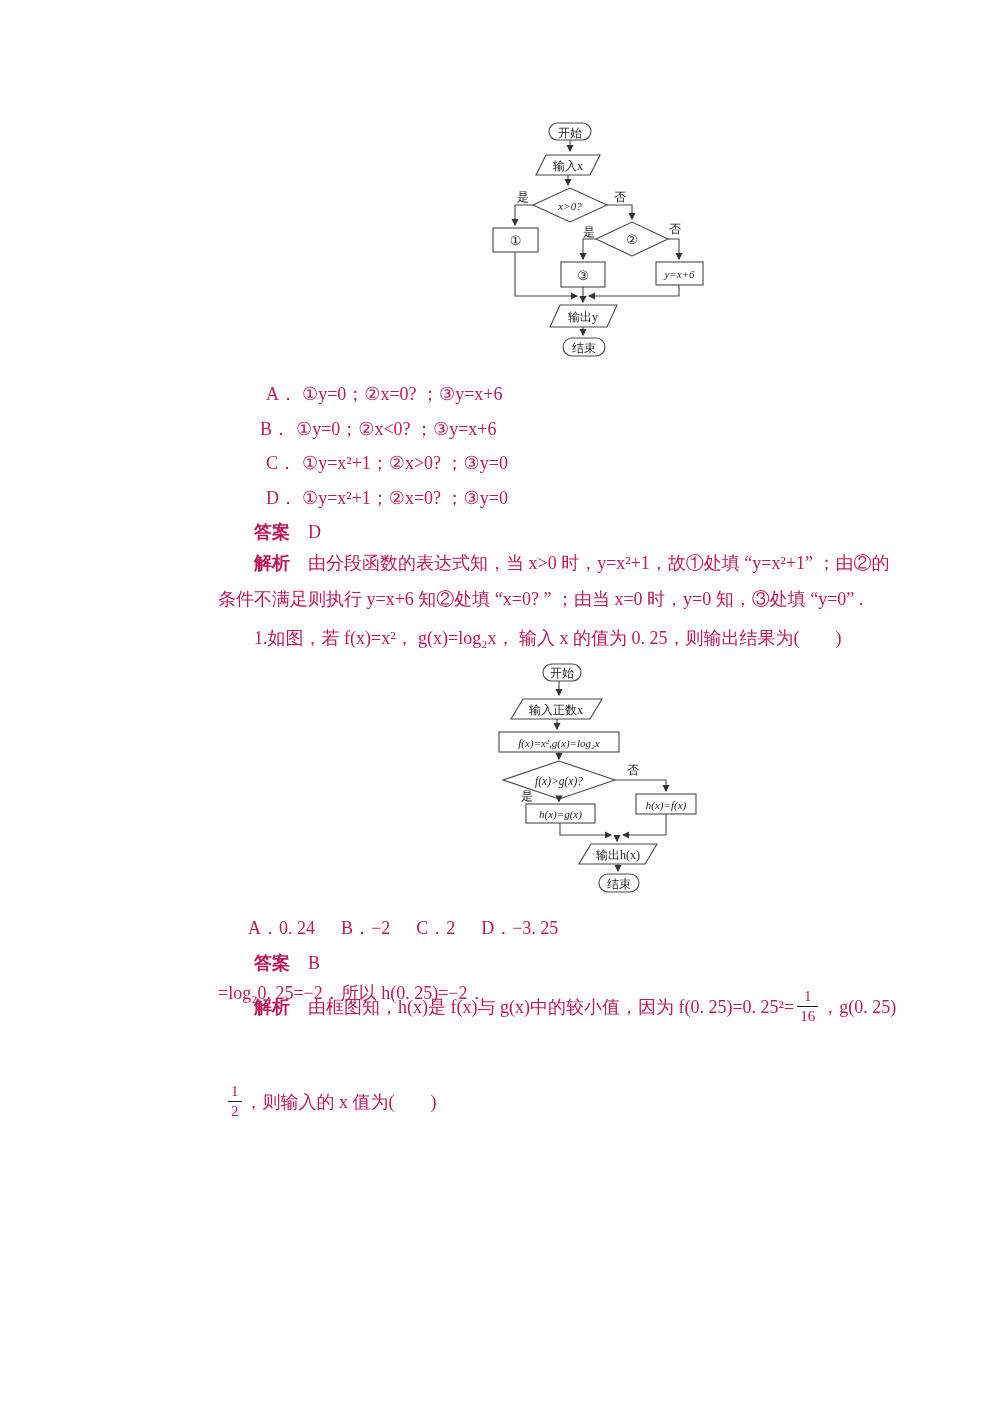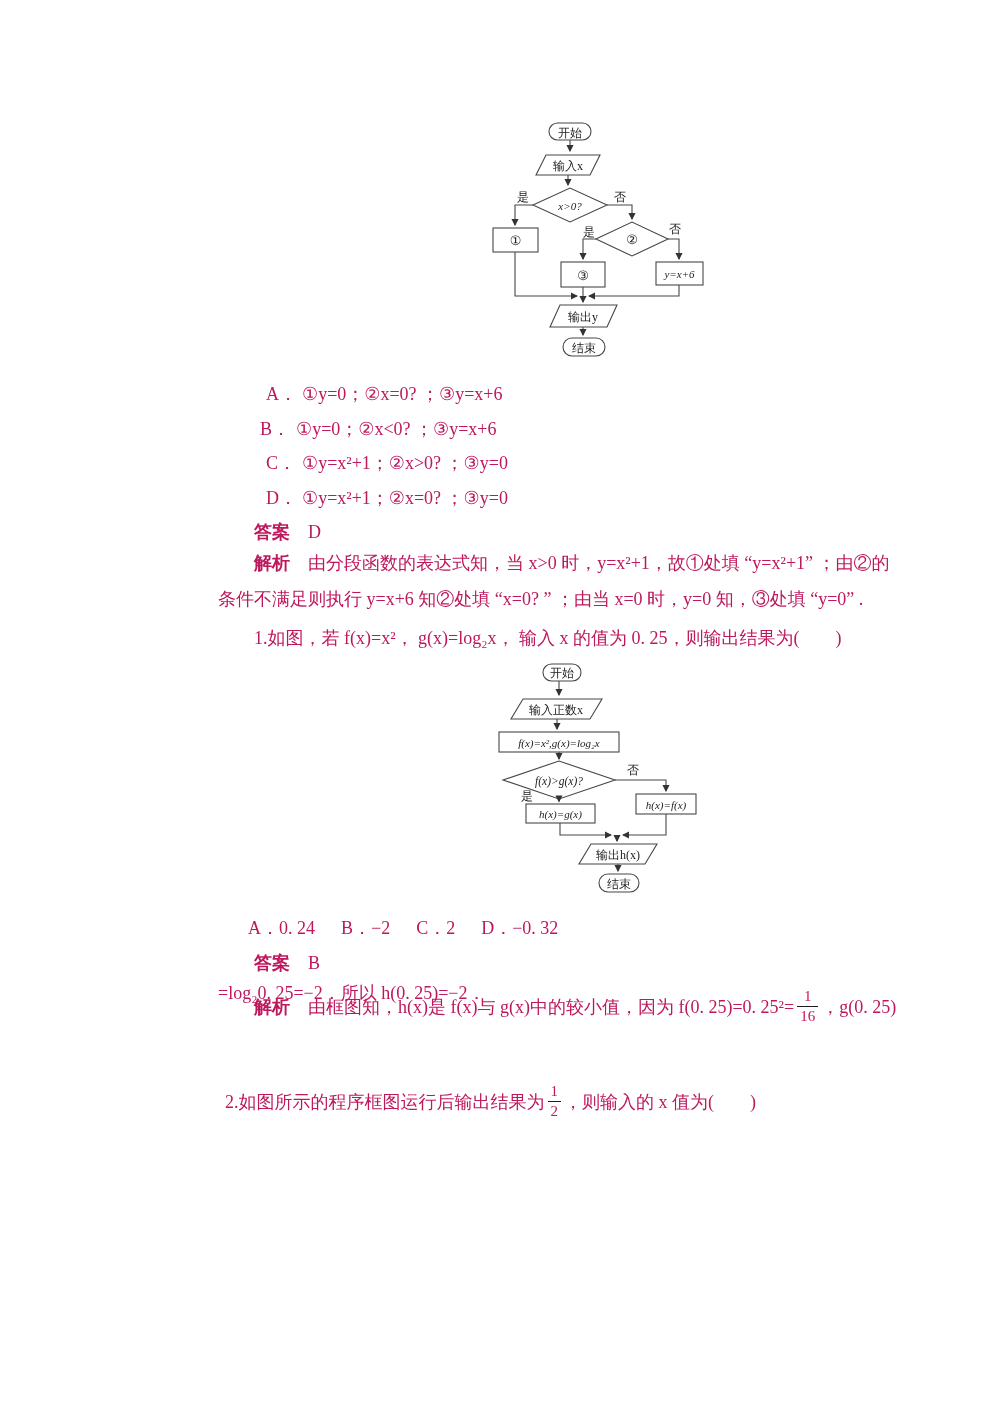--- a/index.html
+++ b/index.html
@@ -134,40 +134,39 @@
     <path class="fc-edge" d="M134,179 V185" marker-end="url(#ah2)"></path>
 
     <polygon class="fc-shape" points="108,188 174,188 162,208 96,208"></polygon>
     <text x="135" y="198.5" text-anchor="middle" dominant-baseline="central" font-size="12">输出h(x)</text>
     <line class="fc-edge" x1="135" y1="208" x2="135" y2="215" marker-end="url(#ah2)"></line>
     <rect class="fc-shape" x="116" y="218" width="40" height="18" rx="9"></rect>
     <text x="136" y="227.5" text-anchor="middle" dominant-baseline="central" font-size="12">结束</text>
   </svg>
 
   <div class="line" style="left:170px; top:917px;">
-    <span>A．</span><span class="opt-gap">0. 24</span><span>B．</span><span class="opt-gap">−2</span><span>C．</span><span class="opt-gap">2</span><span>D．</span><span>−0. 32</span>
+    <span>A．</span><span class="opt-gap">0. 24</span><span>B．</span><span class="opt-gap">−2</span><span>C．</span><span class="opt-gap">2</span><span>D．</span><span>−3. 25</span>
   </div>
 
   <div class="line" style="left:176px; top:952px;">
     <span class="label-bold">答案</span><span class="after-label">B</span>
   </div>
 
   <div class="line flex-line" style="left:176px; top:988px;">
     <span class="label-bold">解析</span>
     <span class="after-label">由框图知，h(x)是 f(x)与 g(x)中的较小值，因为 f(0. 25)=0. 25²=</span>
     <span class="frac">
       <span class="frac-num">1</span>
       <span class="frac-den">16</span>
     </span>
     <span>，g(0. 25)</span>
   </div>
   <div class="line" style="left:140px; top:982px;">=log₂0. 25=−2．所以 h(0. 25)=−2．</div>
 
   <div class="line flex-line" style="left:147px; top:1083px;">
-    <span>2.如图所示的程序框图运行后输出结果为</span>
     <span class="frac">
       <span class="frac-num">1</span>
       <span class="frac-den">2</span>
     </span>
     <span>，则输入的 x 值为(　　)</span>
   </div>
 
 </div>
 
 </body></html>

